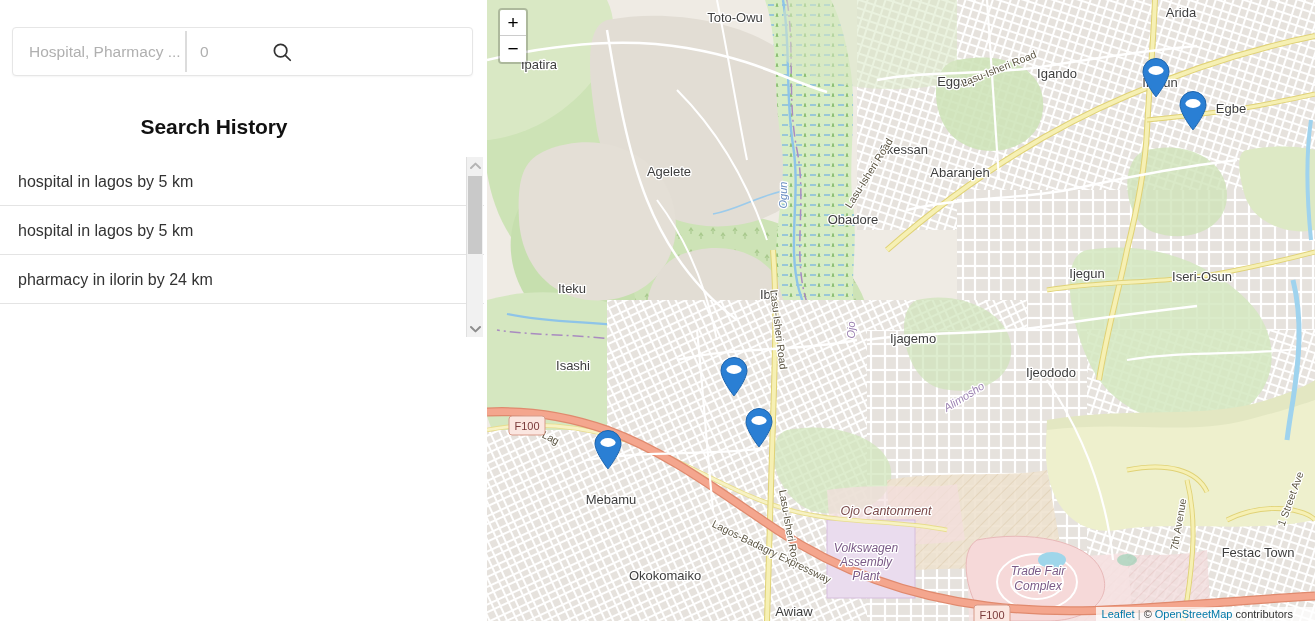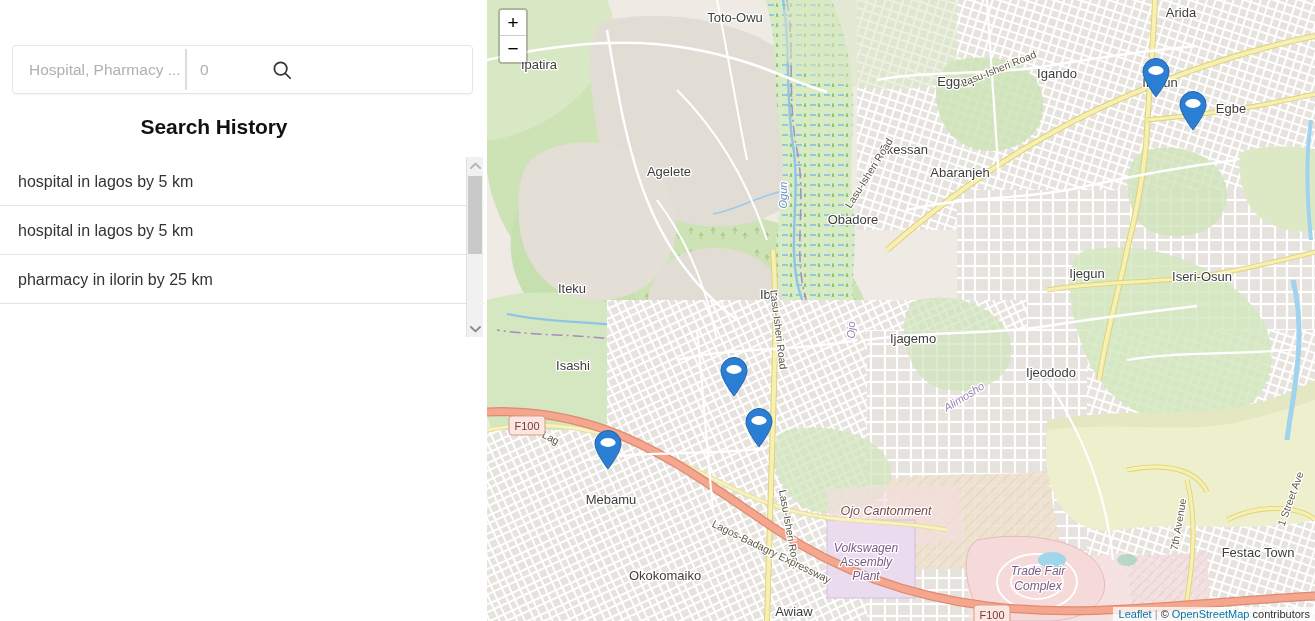--- a/index.html
+++ b/index.html
@@ -17,21 +17,21 @@
   #left-panel {
     position: relative;
     width: 487px;
     height: 621px;
     background: #ffffff;
     flex: 0 0 487px;
   }
 
   #search-bar {
     position: absolute;
-    left: 12px; top: 45px;
+    left: 12px; top: 27px;
     width: 461px; height: 49px;
     background: #fff;
     border: 1px solid #e6e6e6;
     border-radius: 4px;
     box-shadow: 0 1px 2px rgba(0,0,0,.045);
     display: flex;
     align-items: stretch;
     overflow: hidden;
   }
   .field {
@@ -158,21 +158,21 @@
   #zoom-in { border-bottom: 1px solid #ccc; border-radius: 2px 2px 0 0; }
   #zoom-out { border-radius: 0 0 2px 2px; }
 
   
   #attribution {
     position: absolute;
     right: 0; bottom: 0;
     background: rgba(255,255,255,.75);
     font-size: 11px;
     color: #333;
-    padding: 1px 5px 1px 6px;
+    padding: 1px 22px 1px 6px;
     z-index: 40;
     font-family: "Liberation Sans", sans-serif;
     white-space: nowrap;
   }
   #attribution a { color: #0078a8; text-decoration: none; }
   #attribution .sep { color: #999; }
 
   
   .marker {
     position: absolute;
@@ -220,21 +220,21 @@
         </span>
       </button>
     </div>
 
     <div id="history-title">Search History</div>
 
     <div id="history-scroll">
       <ul id="history-list">
           <li class="history-item">hospital in lagos by 5 km</li>
           <li class="history-item">hospital in lagos by 5 km</li>
-          <li class="history-item">pharmacy in ilorin by 25 km</li>
+          <li class="history-item">pharmacy in ilorin by 24 km</li>
         </ul>
     </div>
 
     <div id="history-scrollbar">
       <div class="sb-arrow" id="sb-arrow-up">
         <span>
           <svg width="11" height="8" viewBox="0 0 11 8">
             <path d="M1 6 L5.5 1.6 L10 6" fill="none" stroke="#b5b5b5" stroke-width="2" stroke-linecap="round" stroke-linejoin="round"></path>
           </svg>
         </span>

